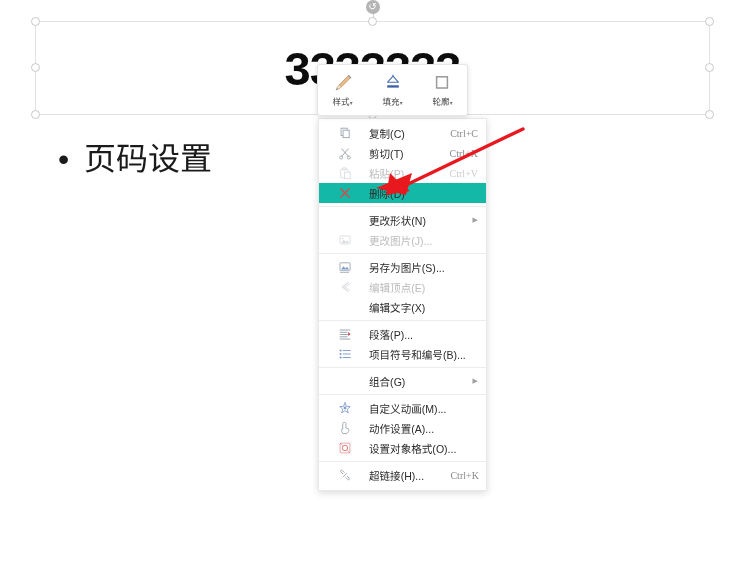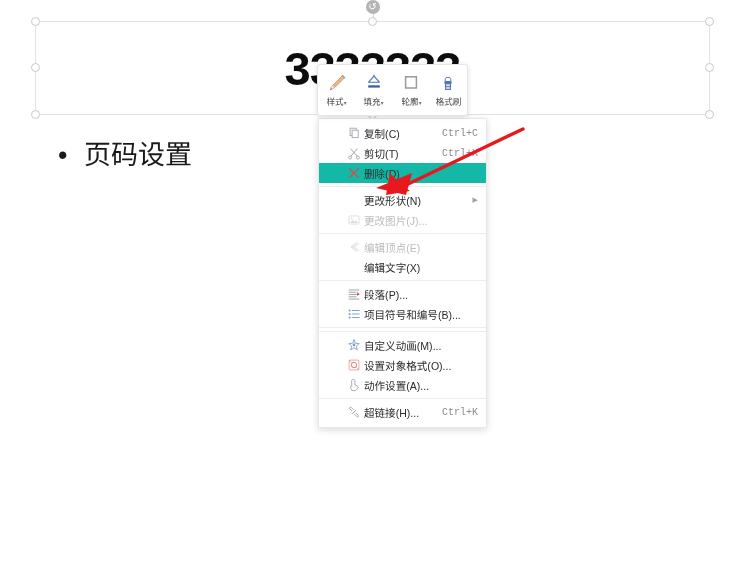--- a/index.html
+++ b/index.html
@@ -96,21 +96,21 @@
     text-align: center;
     user-select: none;
   }
 
   
   #body-text {
     position: absolute;
     left: 58px;
     top: 133px;
     font-family: "Liberation Serif", "DejaVu Serif", serif;
-    font-size: 27px;
+    font-size: 32px;
     color: #1a1a1a;
     white-space: nowrap;
     user-select: none;
   }
   #body-bullet {
     display: inline-block;
     width: 26px;
     font-family: "Liberation Sans", sans-serif;
   }
 
@@ -169,24 +169,25 @@
     box-shadow: 0 2px 7px rgba(0,0,0,0.14);
     padding: 4px 0 5px 0;
     box-sizing: border-box;
     z-index: 10;
   }
   .menu-item {
     position: relative;
     height: 20px;
     display: flex;
     align-items: center;
-    padding: 0 8px 0 25px;
+    padding: 0 8px 0 16px;
     box-sizing: border-box;
     cursor: default;
     white-space: nowrap;
+    gap: 14px;
   }
   .menu-item.highlighted {
     background: #14b8a6;
   }
   .mi-icon {
     width: 20px;
     min-width: 20px;
     height: 14px;
     display: flex;
     align-items: center;
@@ -198,21 +199,21 @@
     font-family: "Liberation Sans", "DejaVu Sans", sans-serif;
     transform: scaleX(0.96);
     transform-origin: left center;
   }
   .menu-item.disabled .mi-label { color: #bdbdbd; }
   .menu-item.disabled .mi-icon  { opacity: 0.38; }
   .mi-shortcut {
     margin-left: auto;
     font-size: 10px;
     color: #8a8a8a;
-    font-family: Liberation Mono, monospace;
+    font-family: Liberation Serif, serif;
     padding-left: 10px;
   }
   .menu-item.disabled .mi-shortcut { color: #cccccc; }
   .mi-arrow {
     margin-left: auto;
     font-size: 7px;
     color: #a0a0a0;
     padding-left: 10px;
   }
   .menu-sep {
@@ -285,31 +286,20 @@
 
   <div class="mt-btn">
     <span class="mt-ico">
       <svg width="22" height="22" viewBox="0 0 22 22">
         <rect x="5.6" y="4.8" width="10.8" height="11.2" fill="none" stroke="#9a9a9a" stroke-width="1.5"></rect>
       </svg>
     </span>
     <span class="mt-lbl"><span>轮廓</span><span class="mt-caret">▾</span></span>
   </div>
 
-  <div class="mt-btn">
-    <span class="mt-ico">
-      <svg width="22" height="22" viewBox="0 0 22 22">
-        <path d="M8.2 7.4 C8.2 4.6 13.8 4.6 13.8 7.4 L13.8 9.6 L8.2 9.6 Z" fill="#ffffff" stroke="#4a6fb5" stroke-width="1"></path>
-        <rect x="7.4" y="9.6" width="7.2" height="2.2" fill="#4a6fb5"></rect>
-        <rect x="8.6" y="11.8" width="4.8" height="5.6" fill="#d8e6f5" stroke="#4a6fb5" stroke-width="1"></rect>
-        <path d="M8.6 14.6 L13.4 14.6" stroke="#4a6fb5" stroke-width="0.9"></path>
-      </svg>
-    </span>
-    <span class="mt-lbl"><span>格式刷</span></span>
-  </div>
 </div>
 
 <div id="context-menu">
     <div class="menu-item">
       <span class="mi-icon">
         <svg xmlns="http://www.w3.org/2000/svg" width="14" height="14" viewBox="0 0 16 16">
           <rect x="3.5" y="2.5" width="7" height="8.5" fill="none" stroke="#9aa3ad" stroke-width="1"></rect>
           <rect x="5.8" y="4.8" width="7" height="8.5" fill="#fff" stroke="#9aa3ad" stroke-width="1"></rect>
         </svg>
       </span>
@@ -320,20 +310,31 @@
       <span class="mi-icon">
         <svg xmlns="http://www.w3.org/2000/svg" width="14" height="14" viewBox="0 0 16 16">
           <path d="M4 3 L12 12 M12 3 L4 12" stroke="#9aa3ad" stroke-width="1.1" fill="none"></path>
           <circle cx="3.6" cy="13.2" r="1.7" fill="none" stroke="#9aa3ad" stroke-width="1"></circle>
           <circle cx="12.4" cy="13.2" r="1.7" fill="none" stroke="#9aa3ad" stroke-width="1"></circle>
         </svg>
       </span>
       <span class="mi-label">剪切(T)</span>
       <span class="mi-shortcut">Ctrl+X</span>
     </div>
+    <div class="menu-item disabled">
+      <span class="mi-icon">
+        <svg xmlns="http://www.w3.org/2000/svg" width="14" height="14" viewBox="0 0 16 16">
+          <rect x="3" y="3.5" width="8.5" height="10" rx="1" fill="none" stroke="#9aa3ad" stroke-width="1"></rect>
+          <rect x="5.3" y="2" width="4" height="2.6" rx="0.6" fill="none" stroke="#9aa3ad" stroke-width="1"></rect>
+          <rect x="7.5" y="7" width="6.5" height="7.5" fill="#fff" stroke="#9aa3ad" stroke-width="1"></rect>
+        </svg>
+      </span>
+      <span class="mi-label">粘贴(P)</span>
+      <span class="mi-shortcut">Ctrl+V</span>
+    </div>
     <div class="menu-item highlighted">
       <span class="mi-icon">
         <svg xmlns="http://www.w3.org/2000/svg" width="14" height="14" viewBox="0 0 16 16">
           <path d="M3.2 3.2 L12.8 12.8 M12.8 3.2 L3.2 12.8" stroke="#d94b4b" stroke-width="1.6" stroke-linecap="round"></path>
         </svg>
       </span>
       <span class="mi-label">删除(D)</span>
     </div>
     <div class="menu-sep"></div>
     <div class="menu-item">
@@ -345,20 +346,30 @@
       <span class="mi-icon">
         <svg xmlns="http://www.w3.org/2000/svg" width="14" height="14" viewBox="0 0 16 16">
           <rect x="2.2" y="3.4" width="11.6" height="9.2" rx="0.8" fill="none" stroke="#9aa3ad" stroke-width="1"></rect>
           <path d="M3.6 11.4 L6.6 7.6 L8.8 10.2 L10.6 8.2 L12.4 11.4 Z" fill="#9aa3ad"></path>
           <circle cx="5.3" cy="6.1" r="1" fill="#9aa3ad"></circle>
         </svg>
       </span>
       <span class="mi-label">更改图片(J)...</span>
     </div>
     <div class="menu-sep"></div>
+    <div class="menu-item">
+      <span class="mi-icon">
+        <svg xmlns="http://www.w3.org/2000/svg" width="14" height="14" viewBox="0 0 16 16">
+          <rect x="2.2" y="3.2" width="11.6" height="9" rx="0.8" fill="none" stroke="#9aa3ad" stroke-width="1"></rect>
+          <path d="M3.4 10.8 L6.4 7 L8.6 9.6 L10.4 7.6 L12.6 10.8 Z" fill="#7f9ccd"></path>
+          <path d="M3 14.2 L5 14.2 M6.4 14.2 L8.4 14.2 M9.8 14.2 L11.8 14.2" stroke="#9aa3ad" stroke-width="1" stroke-linecap="round"></path>
+        </svg>
+      </span>
+      <span class="mi-label">另存为图片(S)...</span>
+    </div>
     <div class="menu-item disabled">
       <span class="mi-icon">
         <svg xmlns="http://www.w3.org/2000/svg" width="14" height="14" viewBox="0 0 16 16">
           <path d="M11.5 3 L5 8 L11.5 13" fill="none" stroke="#9aa3ad" stroke-width="1.3" stroke-linecap="round" stroke-linejoin="round"></path>
           <path d="M13.5 4.4 L7.6 8 L13.5 11.6" fill="none" stroke="#9aa3ad" stroke-width="1" stroke-linecap="round"></path>
         </svg>
       </span>
       <span class="mi-label">编辑顶点(E)</span>
     </div>
     <div class="menu-item">
@@ -380,47 +391,52 @@
         <svg xmlns="http://www.w3.org/2000/svg" width="14" height="14" viewBox="0 0 16 16">
           <circle cx="3" cy="4" r="1.2" fill="#7f9ccd"></circle>
           <circle cx="3" cy="8" r="1.2" fill="#7f9ccd"></circle>
           <circle cx="3" cy="12" r="1.2" fill="#7f9ccd"></circle>
           <path d="M6 4 L14 4 M6 8 L14 8 M6 12 L14 12" stroke="#7f9ccd" stroke-width="1.1" stroke-linecap="round"></path>
         </svg>
       </span>
       <span class="mi-label">项目符号和编号(B)...</span>
     </div>
     <div class="menu-sep"></div>
+    <div class="menu-item">
+      <span class="mi-icon"></span>
+      <span class="mi-label">组合(G)</span>
+      <span class="mi-arrow">▶</span>
+    </div>
     <div class="menu-sep"></div>
     <div class="menu-item">
       <span class="mi-icon">
         <svg xmlns="http://www.w3.org/2000/svg" width="14" height="14" viewBox="0 0 16 16">
           <path d="M8 1.6 L9.5 6 L14 6.4 L10.6 9.3 L11.8 13.6 L8 11.1 L4.2 13.6 L5.4 9.3 L2 6.4 L6.5 6 Z" fill="none" stroke="#7f9ccd" stroke-width="1"></path>
           <circle cx="8" cy="8" r="1.6" fill="#7f9ccd"></circle>
         </svg>
       </span>
       <span class="mi-label">自定义动画(M)...</span>
+    </div>
+    <div class="menu-item">
+      <span class="mi-icon">
+        <svg xmlns="http://www.w3.org/2000/svg" width="14" height="14" viewBox="0 0 16 16">
+          <path d="M5.4 2.6 C5.4 1.2 9 1.2 9 2.6 L9 8 L11.8 9 C13 9.5 12.8 11 12 12 L10 14.4 L5.6 14.4 L4 11 C3.4 9.6 4.6 8.8 5.4 9.6 Z" fill="none" stroke="#9aa3ad" stroke-width="1" stroke-linejoin="round"></path>
+        </svg>
+      </span>
+      <span class="mi-label">动作设置(A)...</span>
     </div>
     <div class="menu-item">
       <span class="mi-icon">
         <svg xmlns="http://www.w3.org/2000/svg" width="14" height="14" viewBox="0 0 16 16">
           <rect x="2.4" y="2.4" width="11.2" height="11.2" rx="1" fill="none" stroke="#d94b4b" stroke-width="1" opacity="0.55"></rect>
           <circle cx="8" cy="8" r="3.1" fill="none" stroke="#d94b4b" stroke-width="1" opacity="0.8"></circle>
           <path d="M2.4 2.4 L5.4 5.4 M13.6 13.6 L10.6 10.6" stroke="#d94b4b" stroke-width="0.9" opacity="0.6"></path>
         </svg>
       </span>
       <span class="mi-label">设置对象格式(O)...</span>
-    </div>
-    <div class="menu-item">
-      <span class="mi-icon">
-        <svg xmlns="http://www.w3.org/2000/svg" width="14" height="14" viewBox="0 0 16 16">
-          <path d="M5.4 2.6 C5.4 1.2 9 1.2 9 2.6 L9 8 L11.8 9 C13 9.5 12.8 11 12 12 L10 14.4 L5.6 14.4 L4 11 C3.4 9.6 4.6 8.8 5.4 9.6 Z" fill="none" stroke="#9aa3ad" stroke-width="1" stroke-linejoin="round"></path>
-        </svg>
-      </span>
-      <span class="mi-label">动作设置(A)...</span>
     </div>
     <div class="menu-sep"></div>
     <div class="menu-item">
       <span class="mi-icon">
         <svg xmlns="http://www.w3.org/2000/svg" width="14" height="14" viewBox="0 0 16 16">
           <path d="M6.2 9.8 L9.8 6.2" stroke="#9aa3ad" stroke-width="1.1" stroke-linecap="round"></path>
           <path d="M9 11 L11.2 13.2 C12.2 14.2 13.8 12.6 12.8 11.6 L10.6 9.4" fill="none" stroke="#9aa3ad" stroke-width="1.1" stroke-linecap="round"></path>
           <path d="M7 5 L4.8 2.8 C3.8 1.8 2.2 3.4 3.2 4.4 L5.4 6.6" fill="none" stroke="#9aa3ad" stroke-width="1.1" stroke-linecap="round"></path>
         </svg>
       </span>

